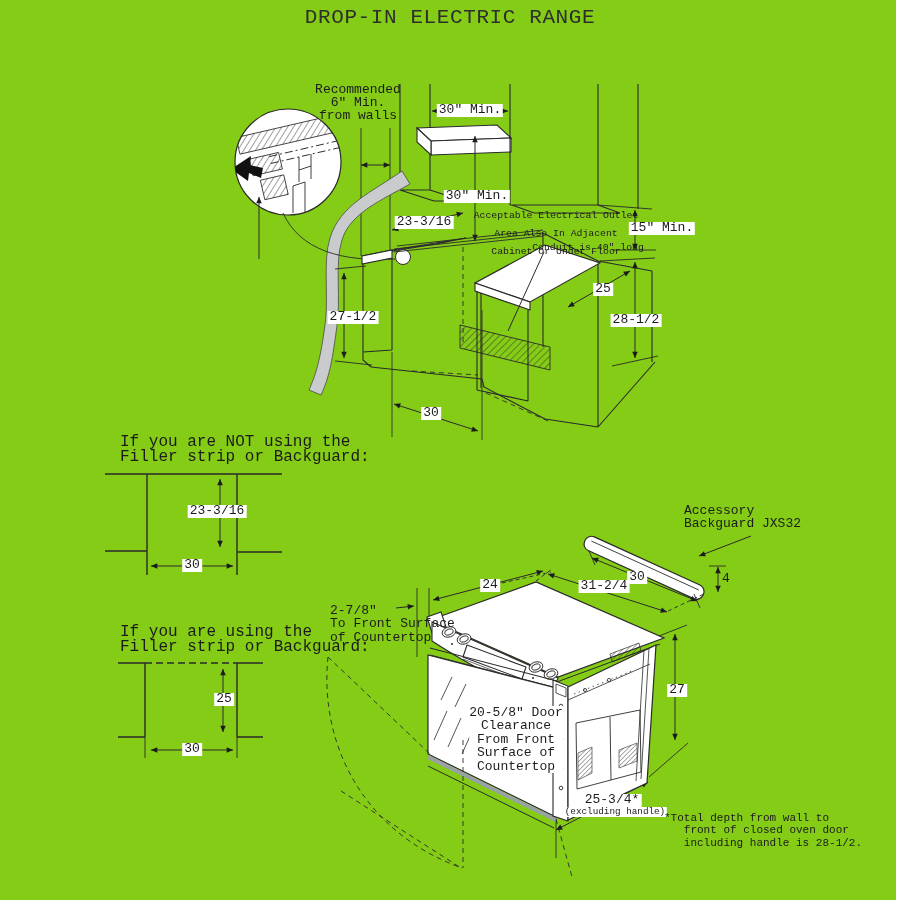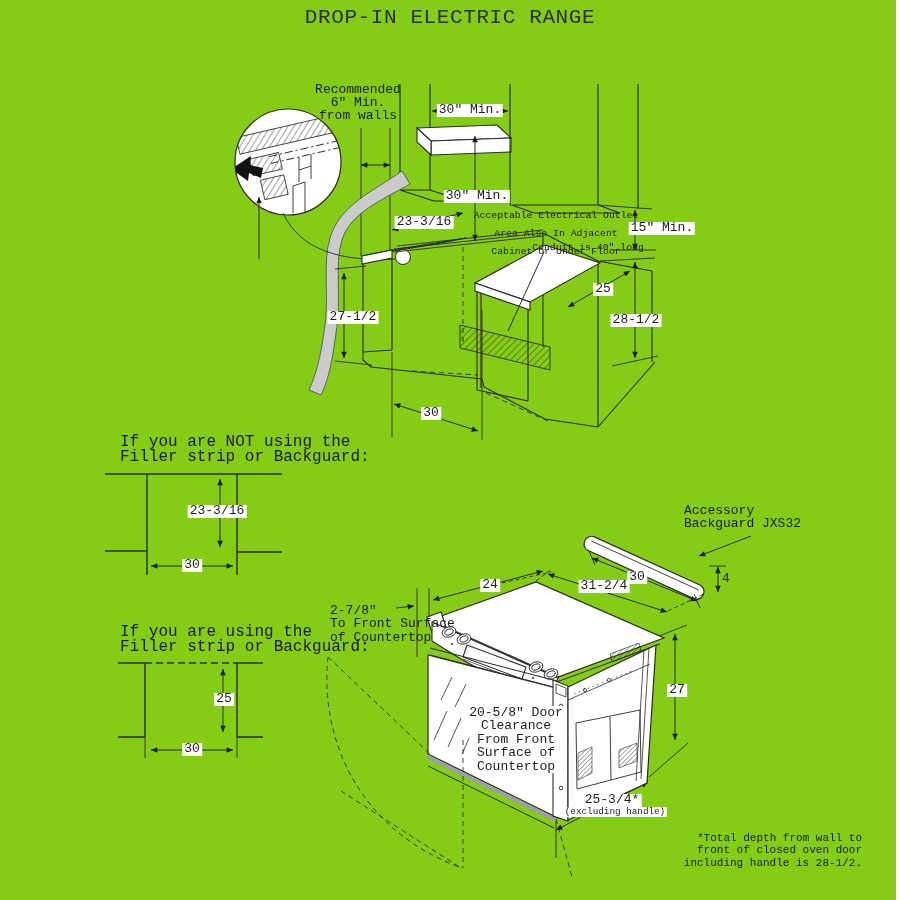--- a/index.html
+++ b/index.html
@@ -236,18 +236,18 @@
 To Front Surface
 of Countertop</div>
 <div class="lb c lh13 bgm" style="left:516px;top:706px;background:#fff;">20-5/8" Door
 Clearance
 From Front
 Surface of
 Countertop</div>
 <div class="lb bg" style="left:677px;top:684px;transform:translateX(-50%);">27</div>
 <div class="lb bg" style="left:612px;top:794px;transform:translateX(-50%);">25-3/4*</div>
 <div class="lb bg xs" style="left:615px;top:807px;transform:translateX(-50%);">(excluding handle)</div>
-<div class="lb pre" style="left:664px;top:832px;text-align:right;">*Total depth from wall to
+<div class="lb pre" style="left:664px;top:812px;">*Total depth from wall to
    front of closed oven door
    including handle is 28-1/2.</div>
 
 
 </div>
 
 </body></html>

